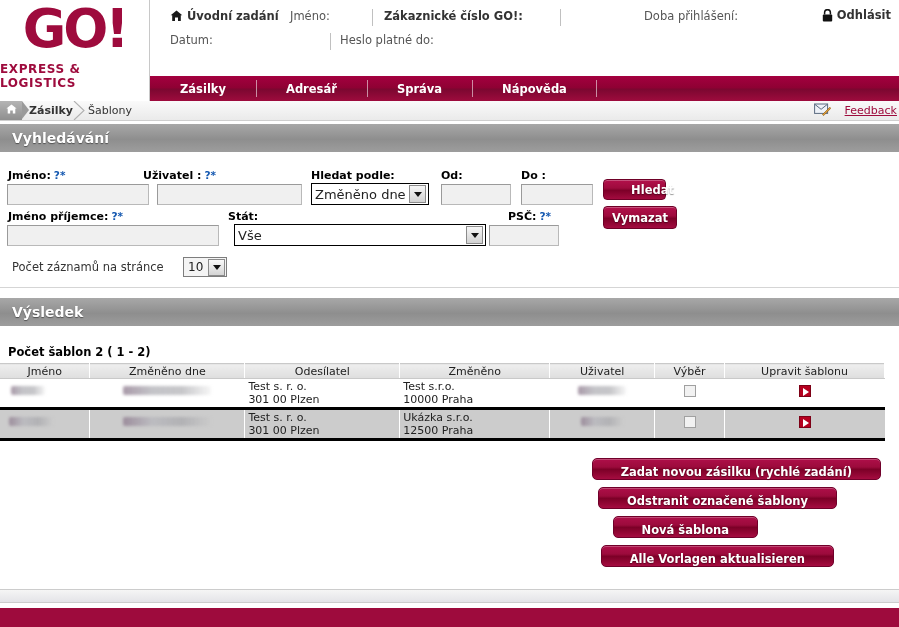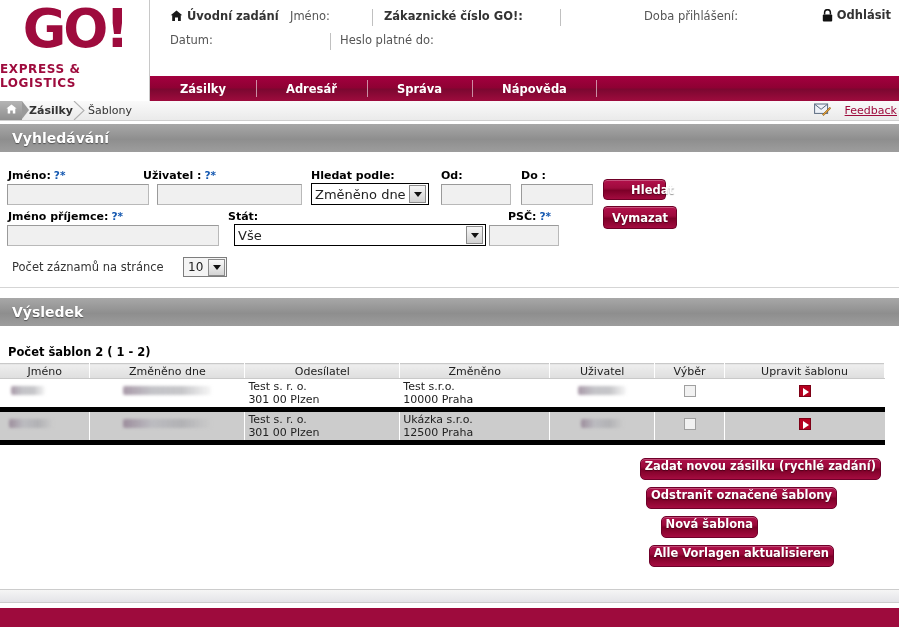--- a/index.html
+++ b/index.html
@@ -188,21 +188,21 @@
     font-family:"DejaVu Sans", sans-serif;
   }
   #result-table th {
     background: linear-gradient(to bottom,#eeeeee,#dedede);
     border-right:1px solid #ffffff;
     border-top:1px solid #c9c9c9; border-bottom:1px solid #c9c9c9;
     font-weight:normal; color:#222; height:15px; padding:0 2px;
     font-size:11px; text-align:center;
   }
   #result-table td {
-    border-right:1px solid #ffffff; border-bottom:5px solid #000000;
+    border-right:1px solid #ffffff; border-bottom:3px solid #000000;
     padding:1px 3px; vertical-align:top; color:#222; height:23px;
     font-size:11px;
   }
   #result-table tr.row-odd td { background:#ffffff; }
   #result-table tr.row-even td { background:#cccccc; }
   #result-table tr td:last-child { border-right:none; }
   .redact {
     display:inline-block; height:9px;
     background: linear-gradient(to right, rgba(140,120,140,.75), rgba(185,185,190,.85), rgba(160,160,165,.6), rgba(200,200,200,.15));
     filter: blur(1.6px);
@@ -224,22 +224,22 @@
     border-left:6px solid #fff;
   }
   .nowrap { white-space:nowrap; }
 
   
   #action-buttons { position:absolute; left:0; top:455px; width:899px; }
   .act-btn {
     position:absolute; height:22px; border:1px solid #70002a; border-radius:5px;
     background: linear-gradient(to bottom,#ae0f49 0%,#9c0b3c 40%,#7c0027 52%,#a50c40 100%);
     color:#fff; font-weight:bold; font-size:11.5px;
-    display:flex; align-items:flex-start; justify-content:center; cursor:pointer;
-    padding:0 4px; white-space:nowrap;
+    display:flex; align-items:flex-end; justify-content:center; cursor:pointer;
+    padding:0 28px; white-space:nowrap;
     font-family:"DejaVu Sans", sans-serif;
     box-shadow: inset 0 1px 0 rgba(255,255,255,0.25);
     text-shadow:0 1px 1px rgba(0,0,0,0.4);
   }
 
   
   #footer-strip {
     position:absolute; left:0; top:589px; width:899px; height:14px;
     background: linear-gradient(to bottom,#f5f5f5,#e4e4e8);
     border-top:1px solid #cccccc; border-bottom:1px solid #cccccc;

